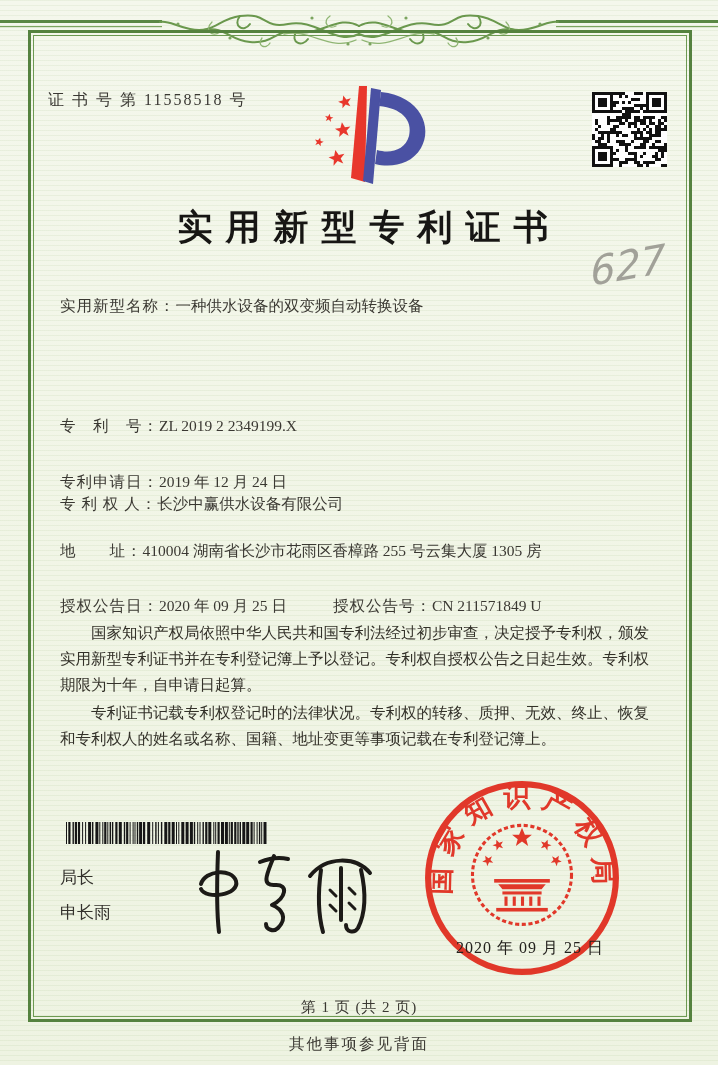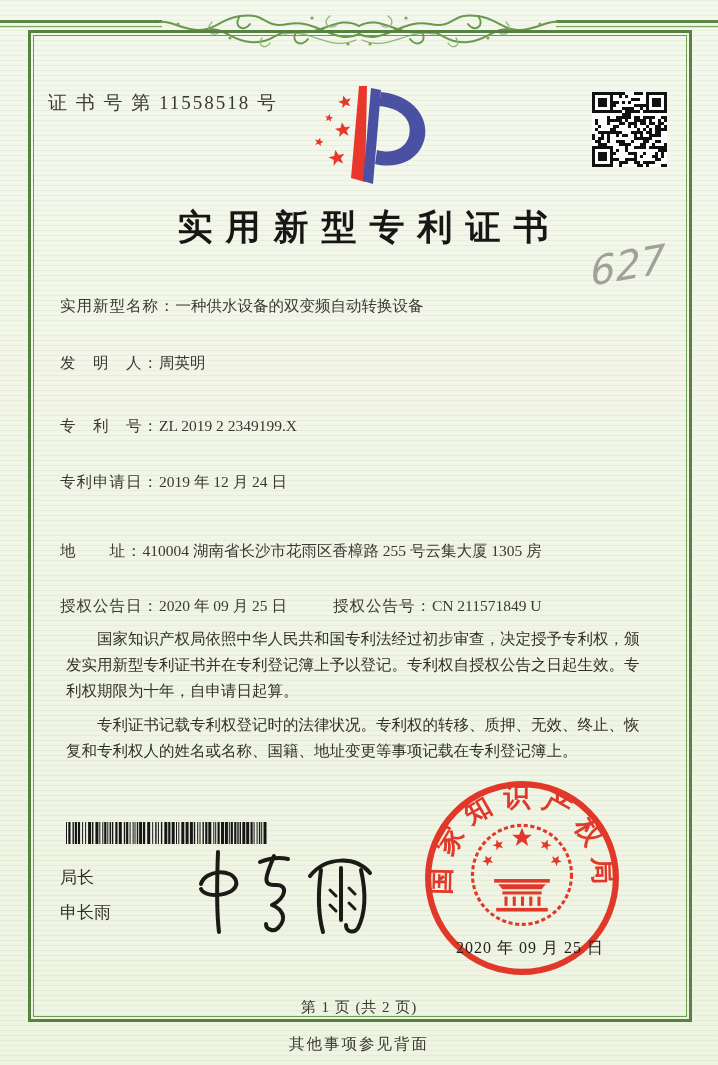--- a/index.html
+++ b/index.html
@@ -19,21 +19,21 @@
   .frame{
     position:absolute;left:28px;right:26px;top:30px;bottom:43px;
     border:3px solid #55823f;
   }
   .frame::before{
     content:"";position:absolute;inset:2px;border:1px solid #6d9a52;
   }
   .ornament{position:absolute;left:0;top:0;width:718px;height:54px;}
   .certno{
     position:absolute;left:48px;top:90px;
-    font-size:19px;letter-spacing:2px;color:#3a3833;
+    font-size:16px;letter-spacing:2px;color:#3a3833;
   }
   .logo{position:absolute;left:293px;top:80px;width:155px;height:118px;}
   .qr{position:absolute;left:592px;top:92px;width:75px;height:75px;background:#fff;}
   .title{
     position:absolute;left:8px;right:0;top:204px;text-align:center;
     font-size:35px;font-weight:700;color:#171614;
     letter-spacing:13px;text-indent:13px;
   }
   .scribble{
     position:absolute;left:590px;top:242px;
@@ -45,21 +45,21 @@
     position:absolute;left:60px;width:610px;height:24px;
     font-size:15.5px;color:#3a3832;white-space:nowrap;
   }
   .field .lab{letter-spacing:1px;}
   .grantrow{display:flex;gap:46px;margin-top:8px;}
   .paras{
     position:absolute;left:58px;top:618px;width:604px;
     font-size:15.5px;line-height:26px;color:#333129;
     font-family:"Liberation Serif","DejaVu Serif",serif;
   }
-  .paras p{margin:8px;text-indent:2em;}
+  .paras p{margin:2px;text-indent:2em;}
   .barcode{position:absolute;left:66px;top:822px;width:202px;height:22px;}
   .officer-title{position:absolute;left:60px;top:866px;font-size:17px;color:#33312c;}
   .officer-name{position:absolute;left:60px;top:901px;font-size:17px;color:#33312c;}
   .signature{position:absolute;left:188px;top:840px;width:205px;height:100px;}
   .seal{position:absolute;left:424px;top:780px;width:196px;height:196px;opacity:.93;}
   .sealdate{
     position:absolute;left:440px;top:938px;width:180px;text-align:center;
     font-size:16px;color:#23211d;letter-spacing:1px;z-index:5;
   }
   .pageinfo{
@@ -438,28 +438,28 @@
       <rect x="24" y="24" width="1" height="1" fill="#111"></rect>
     </svg>
 
   <div class="title">实用新型专利证书</div>
 
   <div class="scribble">627</div>
 
   <div class="field" style="top:296px">
     <span class="lab">实用新型名称：</span><span>一种供水设备的双变频自动转换设备</span>
   </div>
-  <div class="field" style="top:353px">
-    <span class="lab">发　明　人：</span><span>周英明</span>
-  </div>
   <div class="field" style="top:416px">
     <span class="lab">专　利　号：</span><span>ZL 2019 2 2349199.X</span>
   </div>
   <div class="field" style="top:472px">
     <span class="lab">专利申请日：</span><span>2019 年 12 月 24 日</span>
+  </div>
+  <div class="field" style="top:494px">
+    <span class="lab">专 利 权 人：</span><span>长沙中赢供水设备有限公司</span>
   </div>
   <div class="field" style="top:541px">
     <span class="lab">地　　址：</span><span>410004 湖南省长沙市花雨区香樟路 255 号云集大厦 1305 房</span>
   </div>
 
   <div class="field grantrow" style="top:588px">
     <span><span class="lab">授权公告日：</span><span>2020 年 09 月 25 日</span></span>
     <span><span class="lab">授权公告号：</span><span>CN 211571849 U</span></span>
   </div>
 

